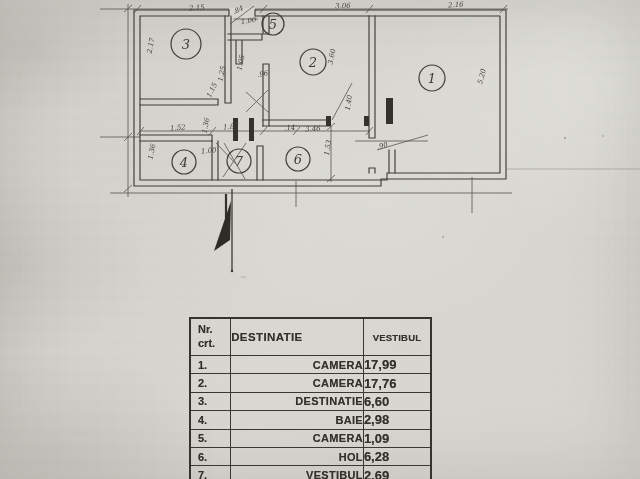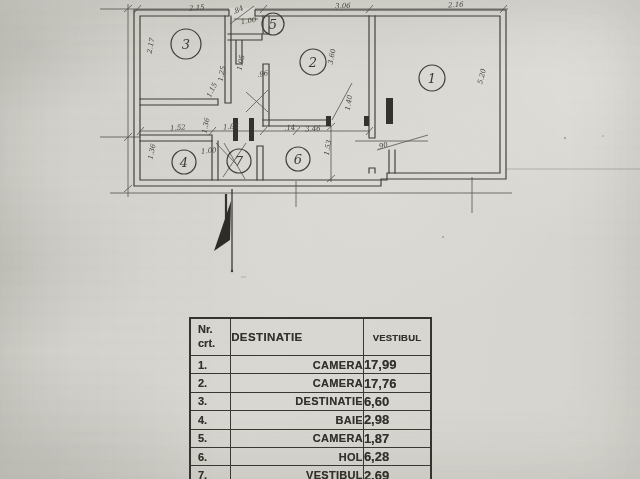--- a/index.html
+++ b/index.html
@@ -228,21 +228,21 @@
           <td class="c-sup">6,60</td>
         </tr>
         <tr>
           <td class="c-nr">4.</td>
           <td class="c-dest">BAIE</td>
           <td class="c-sup">2,98</td>
         </tr>
         <tr>
           <td class="c-nr">5.</td>
           <td class="c-dest">CAMERA</td>
-          <td class="c-sup">1,87</td>
+          <td class="c-sup">1,09</td>
         </tr>
         <tr>
           <td class="c-nr">6.</td>
           <td class="c-dest">HOL</td>
           <td class="c-sup">6,28</td>
         </tr>
         <tr>
           <td class="c-nr">7.</td>
           <td class="c-dest">VESTIBUL</td>
           <td class="c-sup">2,69</td>

